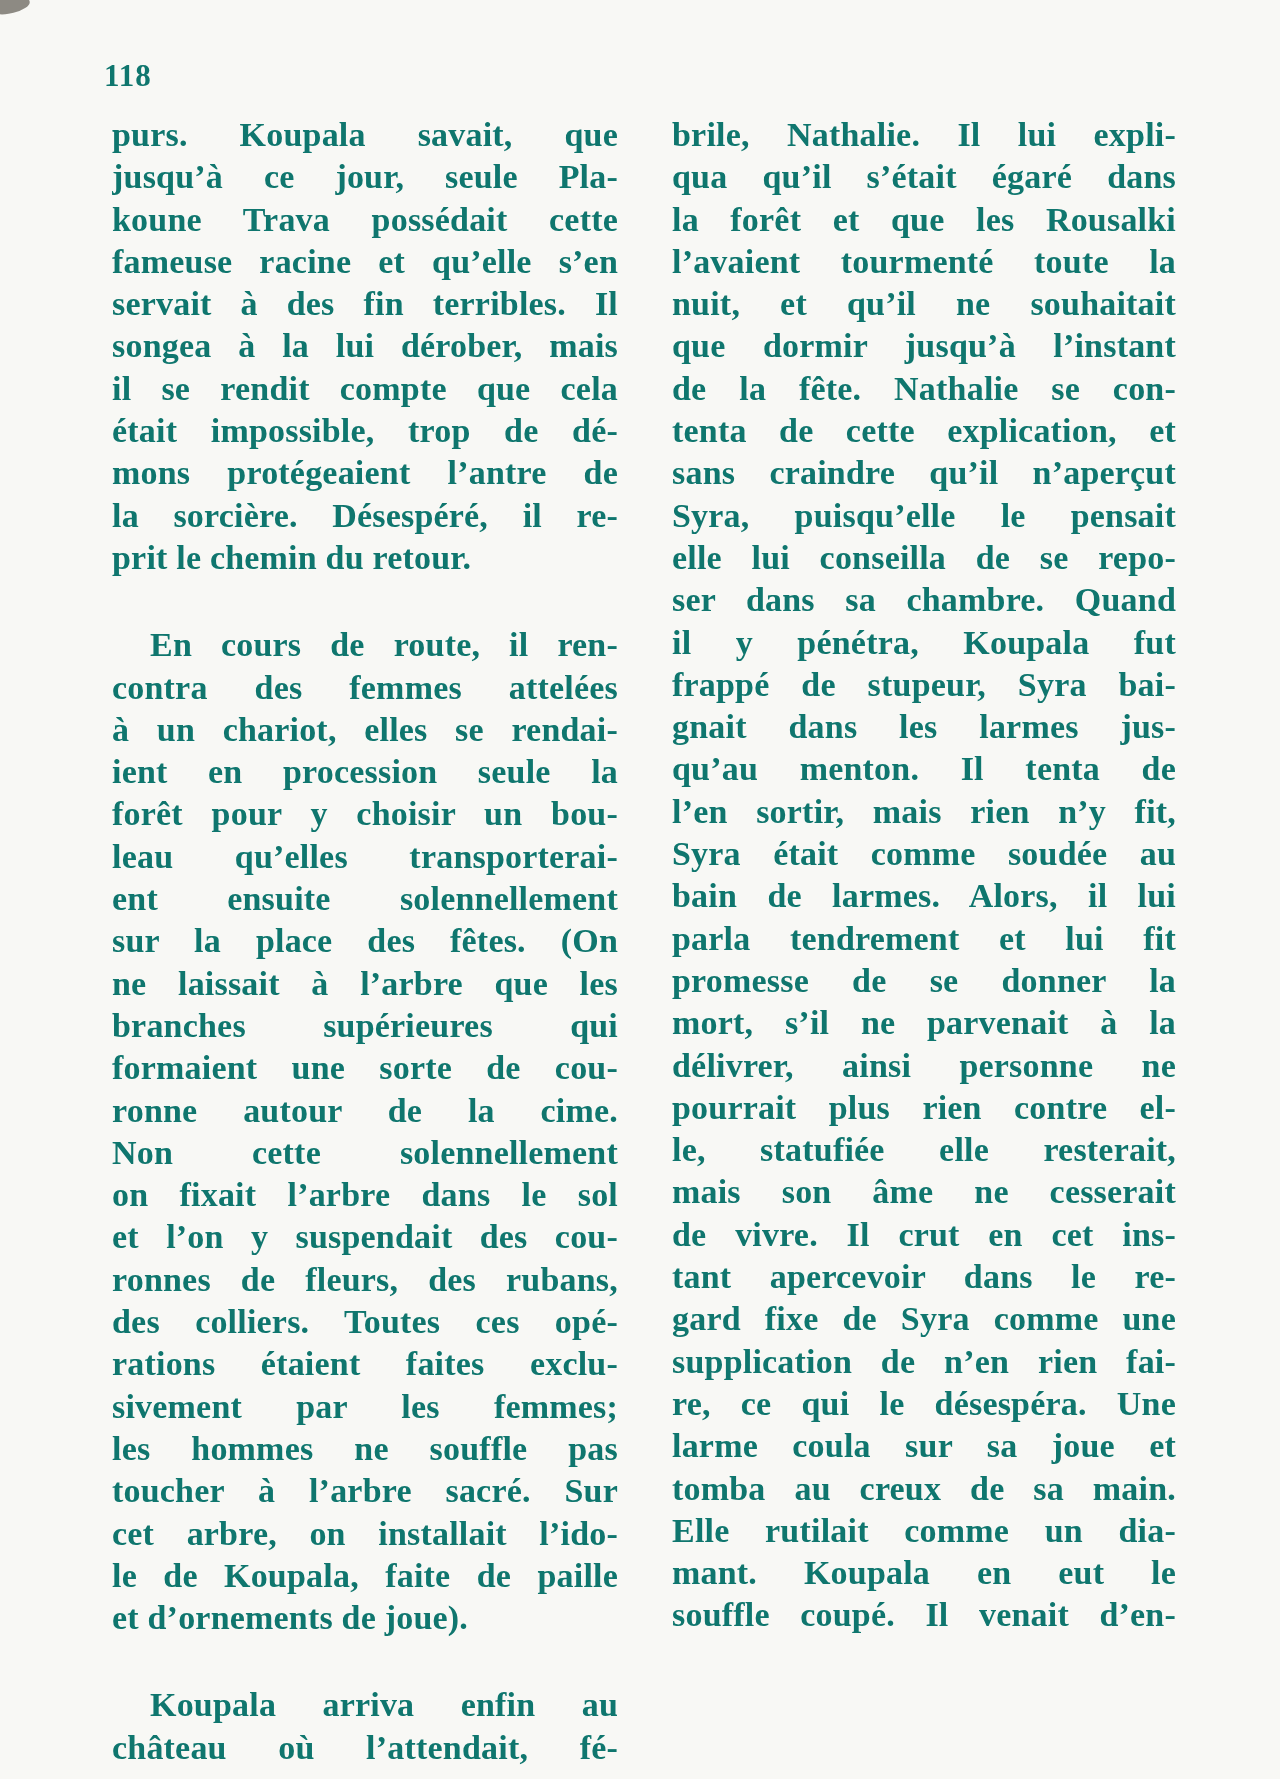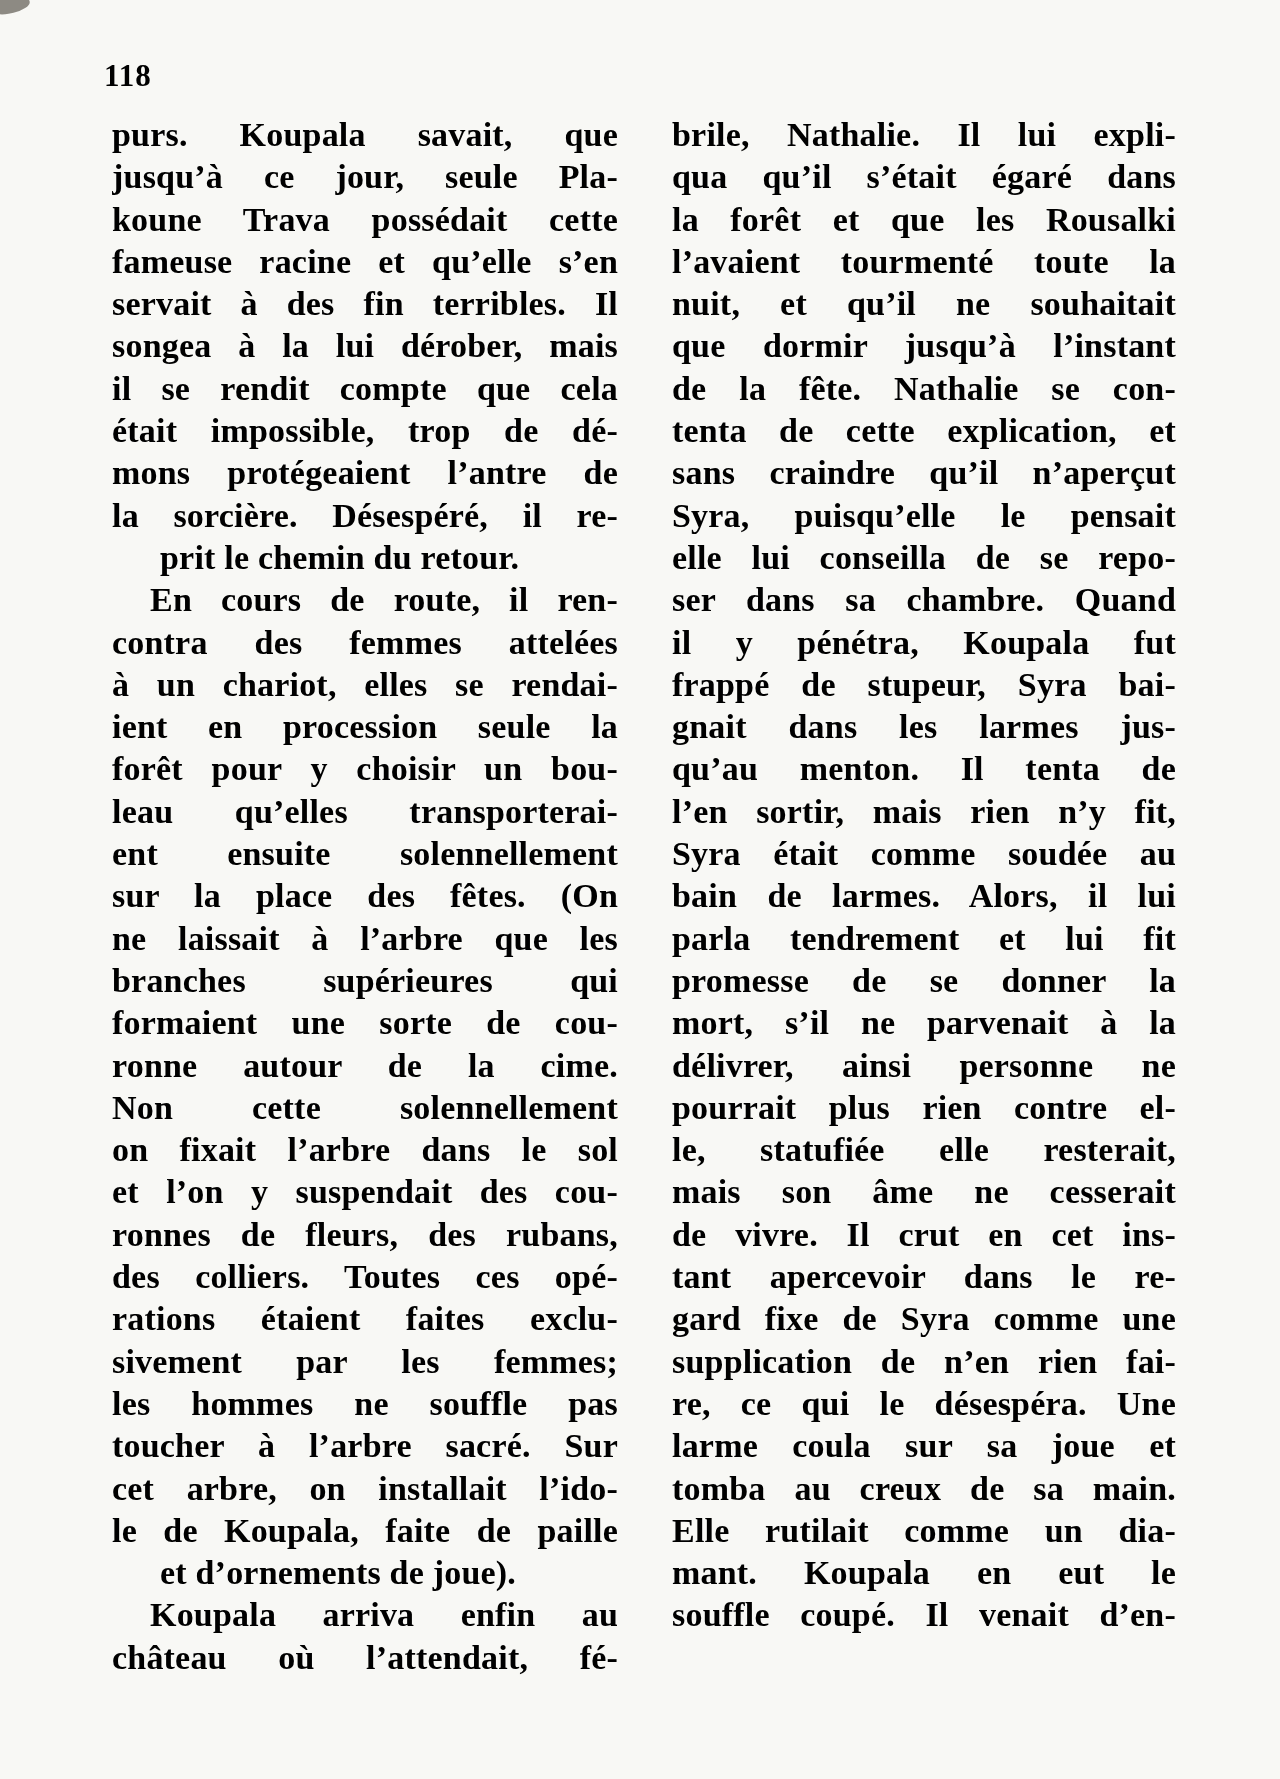--- a/index.html
+++ b/index.html
@@ -7,21 +7,21 @@
     padding: 0;
     background: #f7f7f4;
   }
   .page {
     position: relative;
     width: 1280px;
     height: 1779px;
     background: #f8f8f5;
     overflow: hidden;
     font-family: "Liberation Serif", "DejaVu Serif", serif;
-    color: #000000;
+    color: #0f766e;
   }
   .smudge {
     position: absolute;
     left: -8px;
     top: -3px;
     width: 38px;
     height: 16px;
     background: #7a776f;
     border-radius: 40% 60% 55% 45%;
     transform: rotate(-12deg);
@@ -44,25 +44,24 @@
     letter-spacing: 0.2px;
   }
   .col-left  { left: 112px; width: 506px; }
   .col-right { left: 672px; width: 504px; }
   .line {
     height: 42.3px;
     overflow: hidden;
     text-align: justify;
     text-align-last: justify;
   }
-  .line.indent { padding-left: 38px; }
+  .line.indent { padding-left: 38px; margin-top: 45px; }
   .line.pend {
     text-align: left;
     text-align-last: left;
-    margin-left: 48px;
   }
 </style>
 </head>
 <body>
 
 <div class="page">
   <div class="smudge"></div>
   <div class="page-number">118</div>
   <div class="col col-left">
       <div class="line">purs. Koupala savait, que</div>

